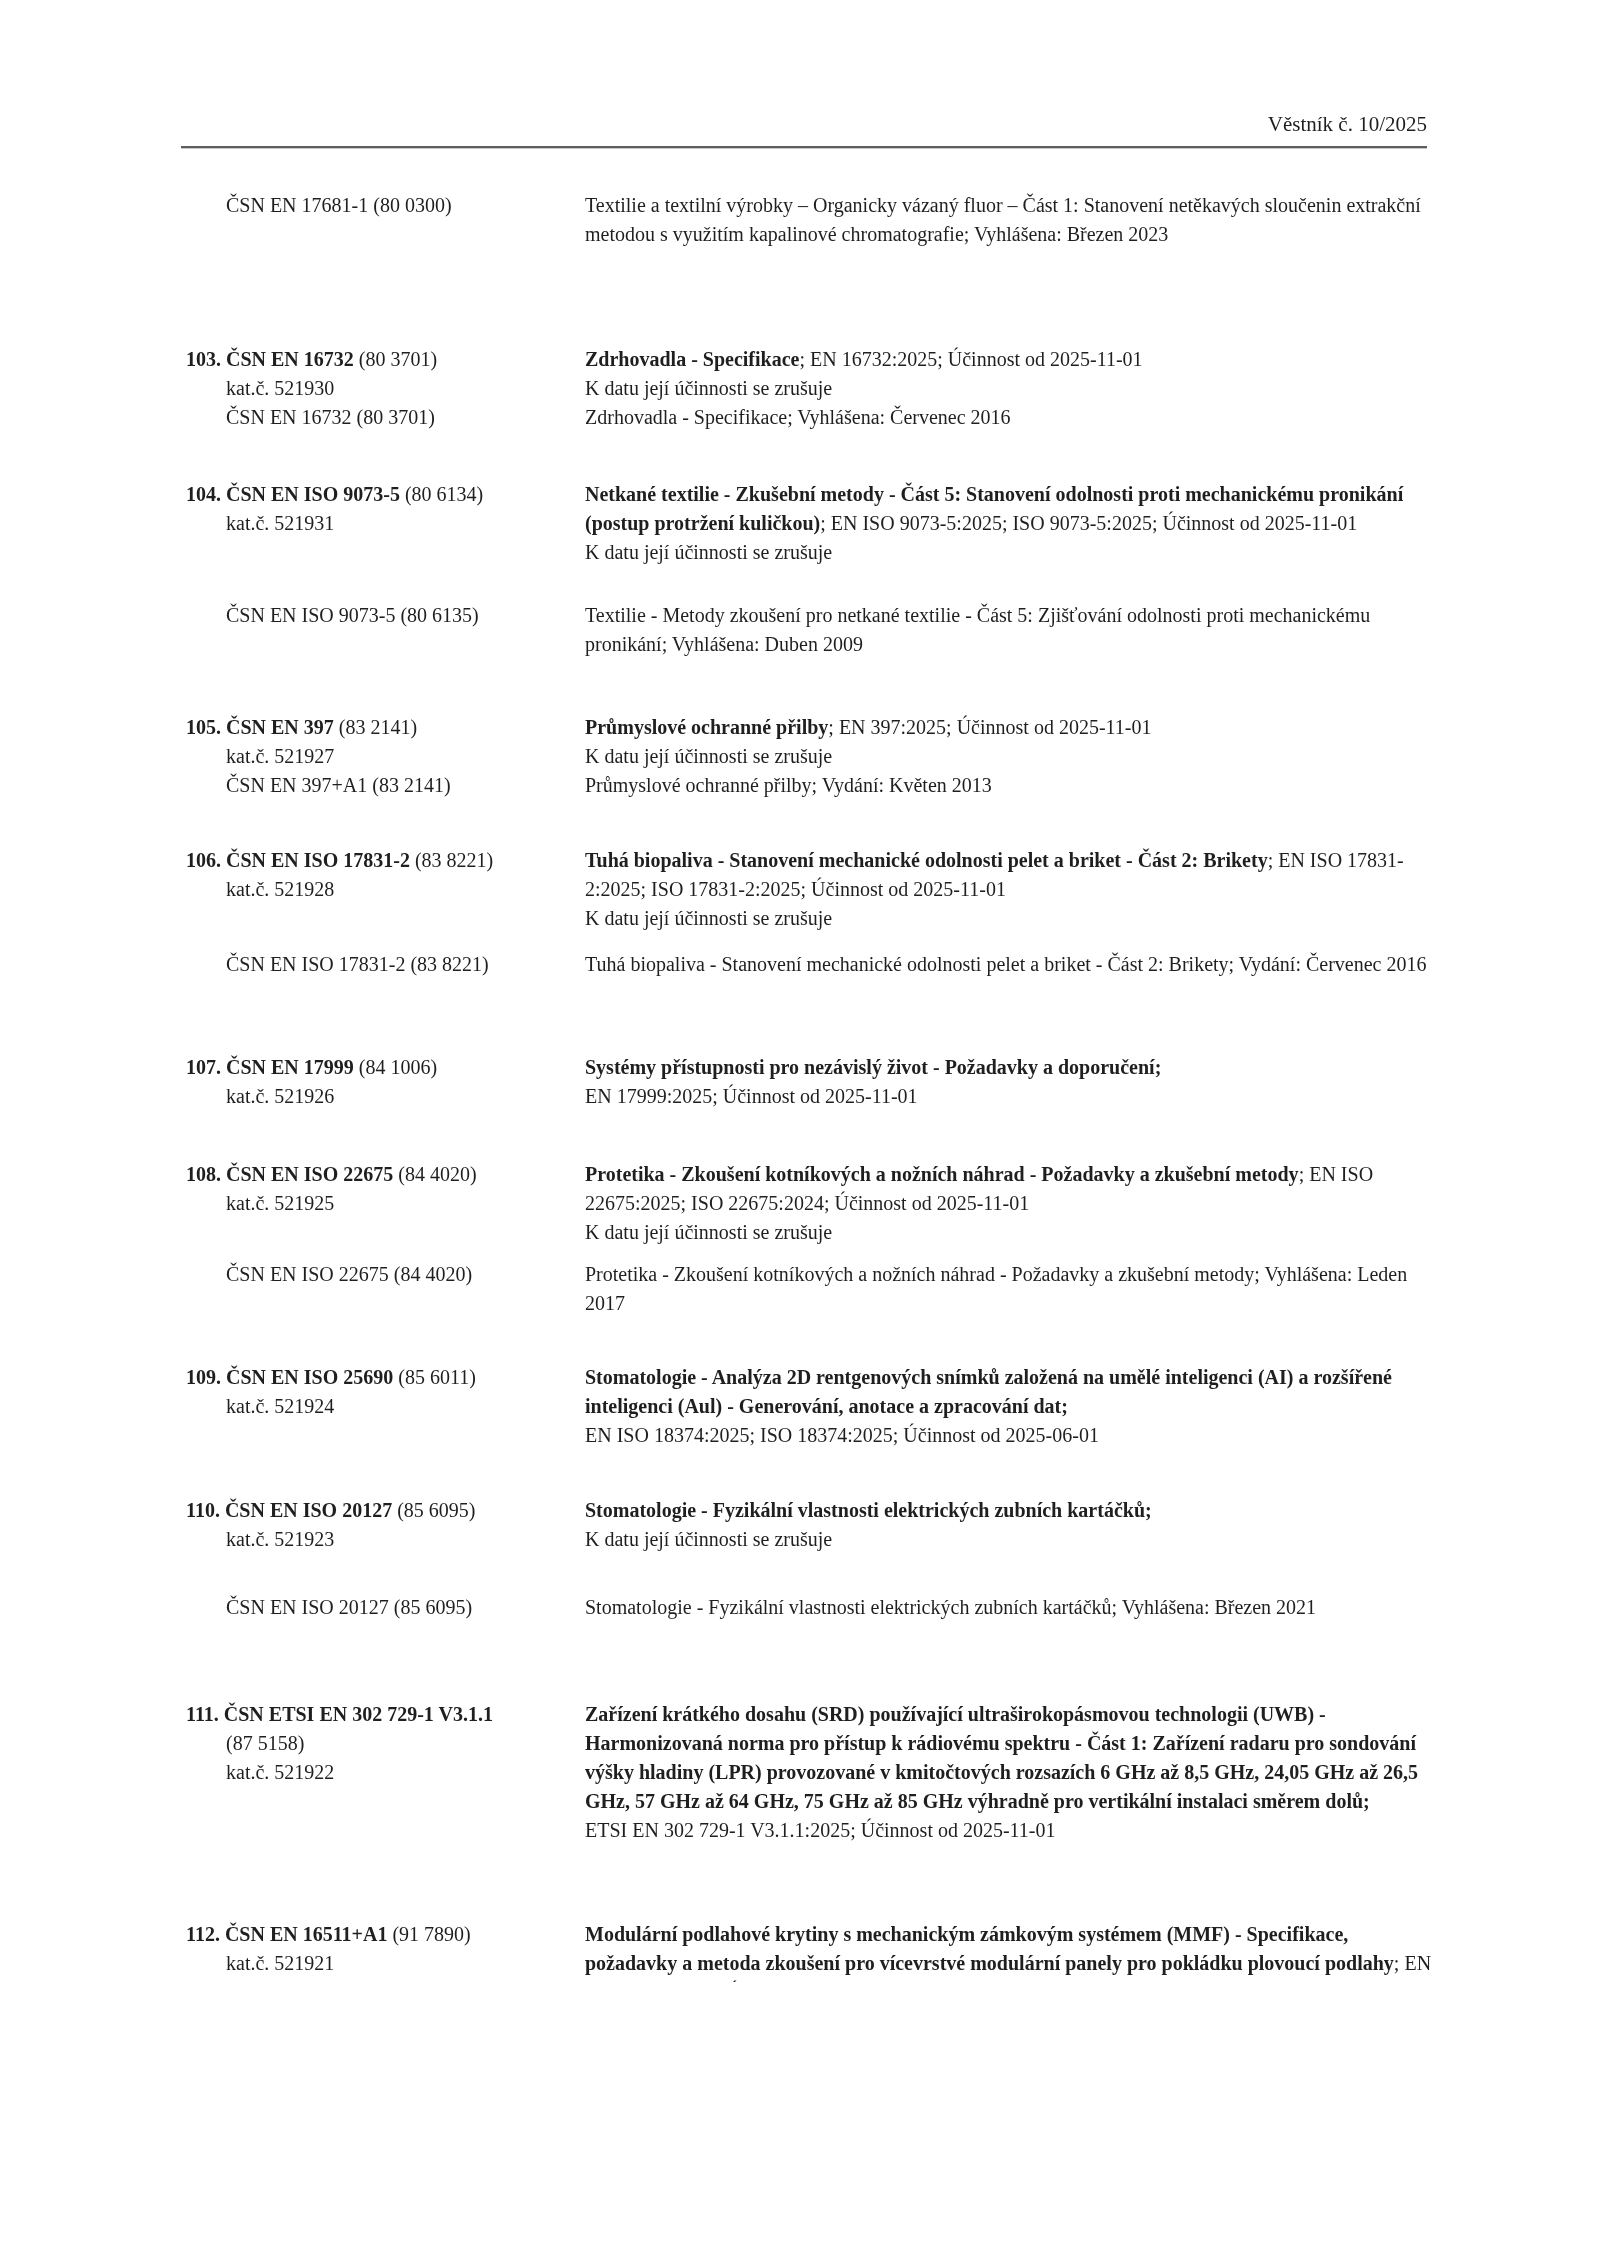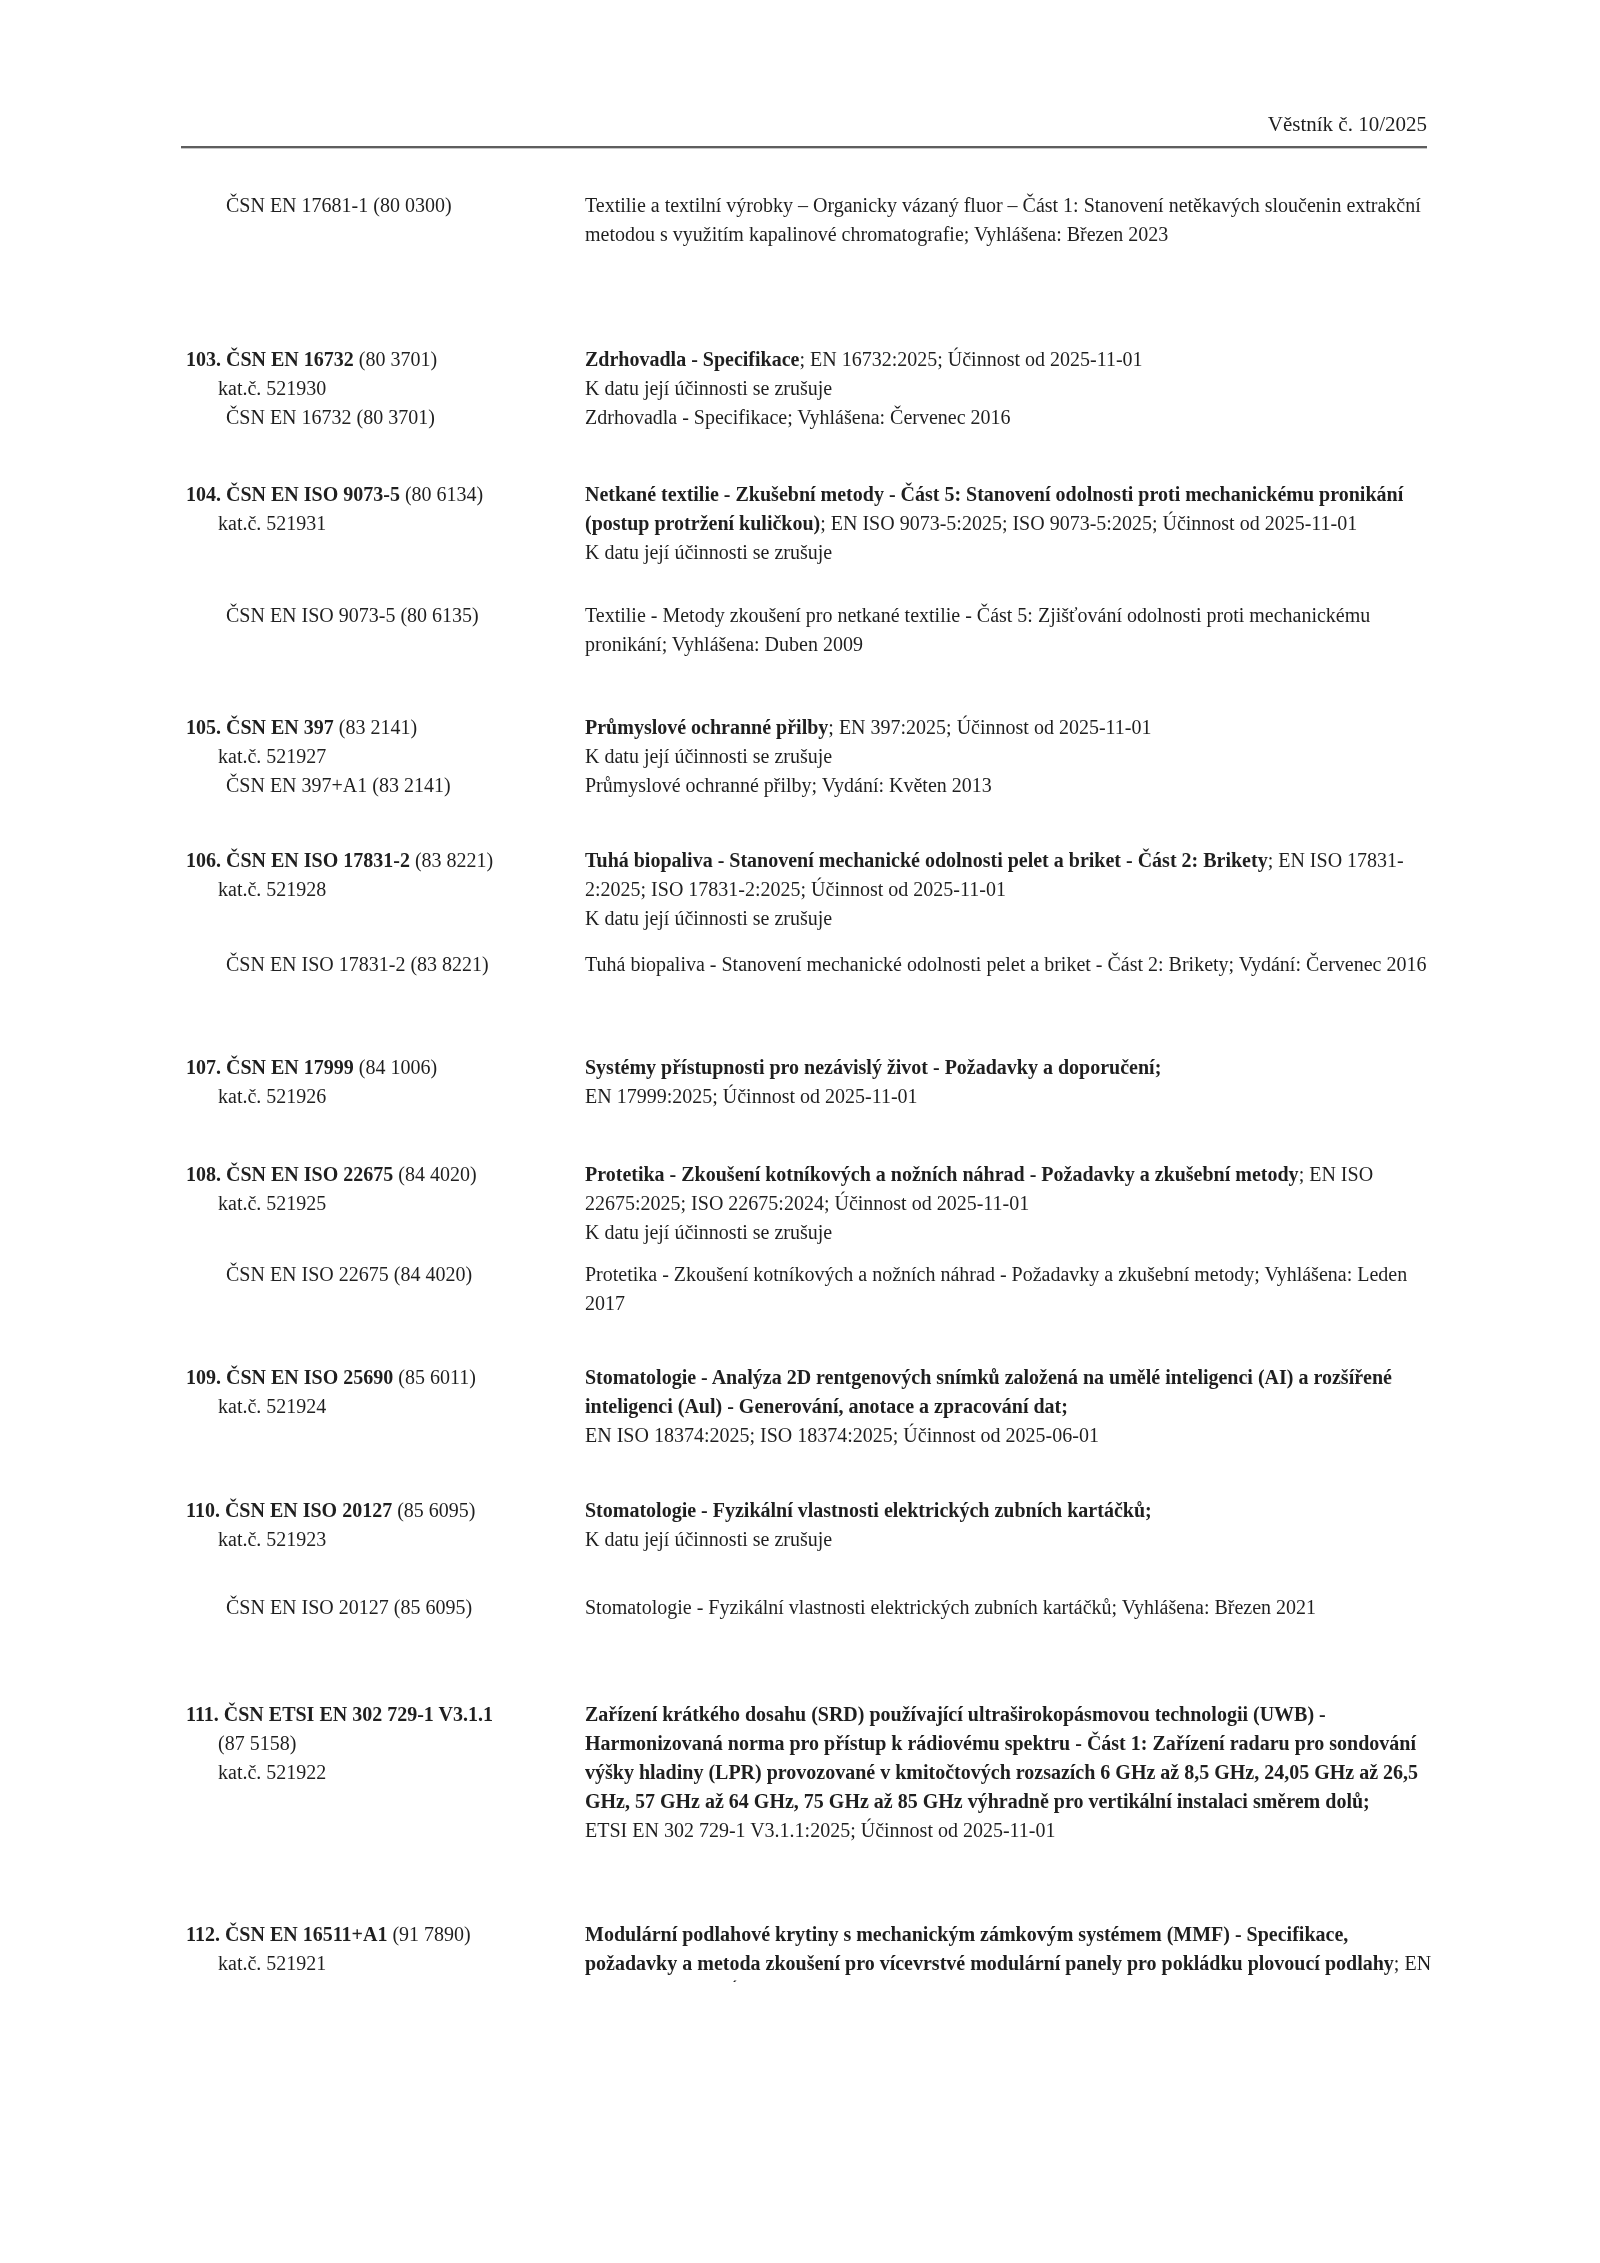--- a/index.html
+++ b/index.html
@@ -7,21 +7,21 @@
     position:relative;width:1600px;height:1982px;background:#ffffff;
     font-family:"Liberation Serif","DejaVu Serif",serif;
     color:#1f1f1f;font-size:20px;line-height:29px;
   }
   .row{position:absolute;left:0;width:1600px;}
   .hdr{position:absolute;top:110px;left:185px;width:1242px;text-align:right;font-size:21px;}
   .rule{position:absolute;top:146px;left:181px;width:1246px;height:2px;background:#5e5e5e;border-bottom:1px solid #c6c6c6;}
   .left{position:absolute;left:186px;width:392px;}
   .subleft{position:absolute;left:226px;width:352px;}
   .right{position:absolute;left:585px;width:851px;}
-  .ind{margin-left:32px;}
+  .ind{margin-left:40px;}
   .b{font-weight:bold;margin-top:34px;}
   .bl{display:block;}
   .pageno{position:absolute;top:2155px;left:0;width:1600px;text-align:center;}
 </style>
 </head>
 <body>
 
 <div class="page">
 
   <div class="hdr">Věstník č. 10/2025</div>

